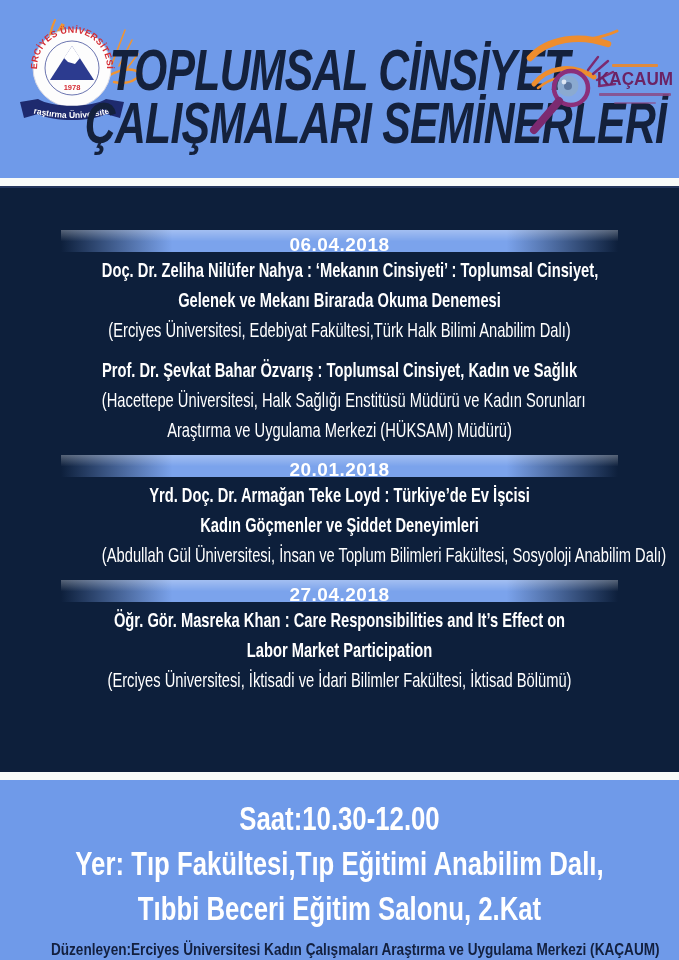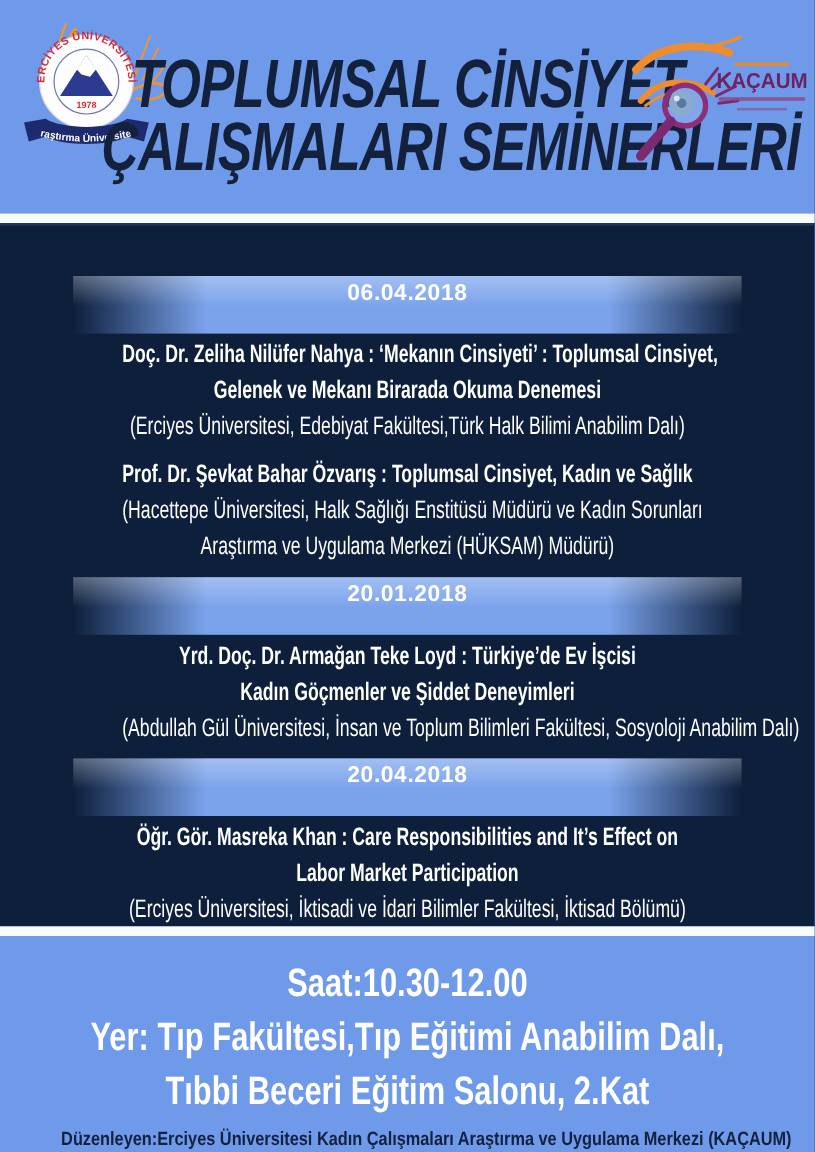--- a/index.html
+++ b/index.html
@@ -18,41 +18,41 @@
     position:absolute;left:0;right:0;top:44px;
     text-align:center;color:#14213c;
     font-weight:bold;font-style:italic;
   }
   .poster-title .tline{
     display:block;font-size:57px;line-height:53px;
     white-space:nowrap;letter-spacing:-1px;
     transform:scaleX(0.75);transform-origin:50% 50%;
   }
   .kacaum-eye{position:absolute;left:518px;top:24px;width:102px;height:122px;}
-  .kacaum-block{position:absolute;right:4px;top:52px;width:80px;text-align:right;}
+  .kacaum-block{position:absolute;right:4px;top:64px;width:80px;text-align:right;}
   .kacaum-topbar{width:46px;height:3px;background:#e08a3c;margin:0 auto 3px auto;border-radius:1px;}
   .kacaum-name{
     font-size:18px;font-weight:bold;color:#6b2364;
     letter-spacing:0px;line-height:19px;white-space:nowrap;
     transform:scaleX(0.95);transform-origin:50% 50%;display:block;
   }
   .kacaum-subbar{width:72px;height:3px;background:#8b4a86;opacity:.85;margin:4px auto 0 auto;border-radius:1px;}
   .kacaum-tagbar{width:42px;height:2px;background:#8b4a86;opacity:.6;margin:6px auto 0 auto;border-radius:1px;}
   
   .stripe{height:8px;background:#f8fbf9;}
   
   .panel{
     height:586px;box-sizing:border-box;
     background:#0d1f3b;
     border-top:2px solid #24365c;
     padding-top:42px;
   }
   .seminar{margin-bottom:10px;}
   .datebar{
-    position:relative;height:48px;width:82%;margin:0 auto 3px auto;
+    position:relative;height:22px;width:82%;margin:0 auto 3px auto;
     background:
       linear-gradient(180deg, rgba(255,255,255,0.30) 0%, rgba(255,255,255,0) 52%),
       linear-gradient(90deg, rgba(123,163,236,0) 0%, #7ba3ec 20%, #7ba3ec 80%, rgba(123,163,236,0) 100%);
   }
   .date{
     display:block;text-align:center;color:#ffffff;
     font-size:19px;font-weight:bold;line-height:30px;letter-spacing:0.5px;
   }
   .line{display:block;text-align:center;white-space:nowrap;color:#ffffff;}
   .title-line{
@@ -174,21 +174,21 @@
       <div class="datebar">
         <span class="date">20.01.2018</span>
       </div>
       <span class="line title-line">Yrd. Doç. Dr. Armağan Teke Loyd : Türkiye’de Ev İşcisi</span>
       <span class="line title-line">Kadın Göçmenler ve Şiddet Deneyimleri</span>
       <span class="line inst-line">(Abdullah Gül Üniversitesi, İnsan ve Toplum Bilimleri Fakültesi, Sosyoloji Anabilim Dalı)</span>
     </div>
 
     <div class="seminar">
       <div class="datebar">
-        <span class="date">20.04.2018</span>
+        <span class="date">27.04.2018</span>
       </div>
       <span class="line title-line">Öğr. Gör. Masreka Khan : Care Responsibilities and It’s Effect on</span>
       <span class="line title-line">Labor Market Participation</span>
       <span class="line inst-line">(Erciyes Üniversitesi, İktisadi ve İdari Bilimler Fakültesi, İktisad Bölümü)</span>
     </div>
 
   </div>
 
   <div class="stripe"></div>
 

